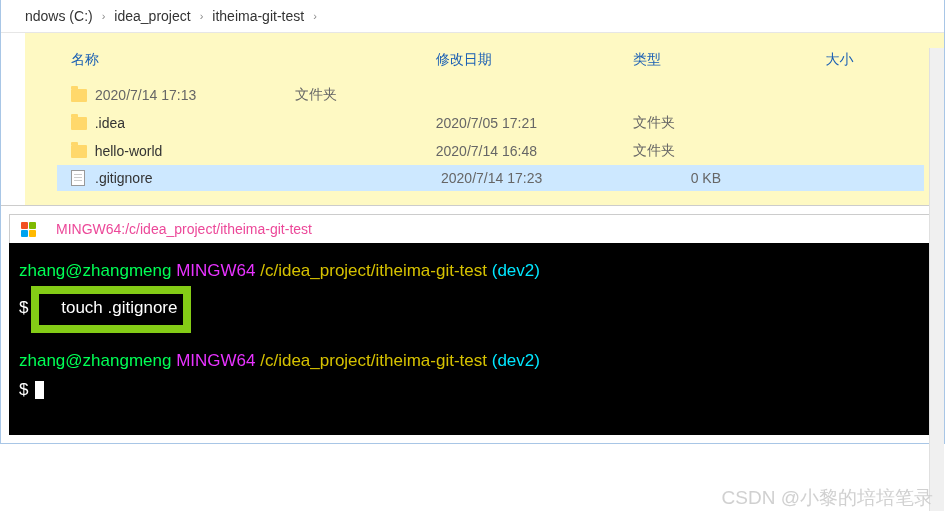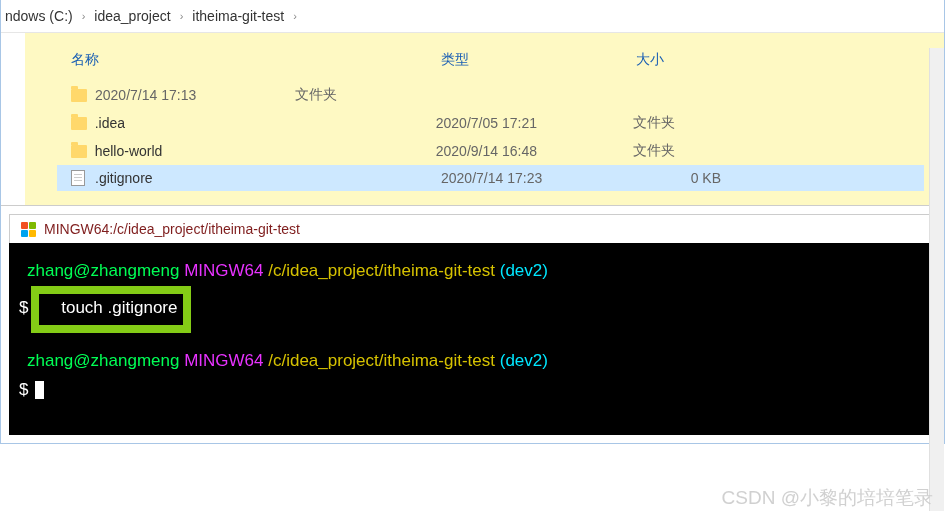--- a/index.html
+++ b/index.html
@@ -1,42 +1,42 @@
 <!DOCTYPE html>
 <html><head>
   <meta charset="utf-8">
   <style>
     * { margin: 0; padding: 0; box-sizing: border-box; font-family: "Segoe UI", "Microsoft YaHei", sans-serif; }
     body { background: #fff; width: 945px; height: 511px; overflow: hidden; position: relative; }
     .window { border: 1px solid #a8c6e6; border-top: none; }
-    .breadcrumb { padding: 8px 4px; font-size: 14px; color: #333; display: flex; align-items: center; gap: 5px; border-bottom: 1px solid #e6e6e6; }
+    .breadcrumb { padding: 8px 24px; font-size: 14px; color: #333; display: flex; align-items: center; gap: 5px; border-bottom: 1px solid #e6e6e6; }
     .breadcrumb .chev { color: #888; font-size: 11px; margin: 0 4px; }
     .explorer { padding: 10px 20px 14px 32px; background: #fef9c3; margin-left: 24px; }
     .col-headers { display: flex; padding: 8px 0 12px 14px; font-size: 14px; color: #1a5fb4; }
     .col-name { width: 370px; }
     .col-date { width: 200px; }
     .col-type { width: 195px; }
     .col-size { width: 100px; text-align: left; }
     .file-row { display: flex; align-items: center; padding: 5px 0 5px 14px; font-size: 14px; color: #333; }
     .file-row.selected { background: #cde8ff; }
     .file-row .icon-cell { width: 24px; display: flex; align-items: center; }
     .file-row .fname { width: 346px; }
     .file-row .fdate { width: 200px; color: #666; }
     .file-row .ftype { width: 195px; color: #666; }
     .file-row .fsize { width: 100px; text-align: right; padding-right: 20px; color: #666; }
     .folder-icon { width: 16px; height: 13px; background: #ffd86b; border-radius: 1px; position: relative; }
     .folder-icon::before { content: ""; position: absolute; top: -3px; left: 0; width: 7px; height: 3px; background: #ffd86b; border-radius: 1px 1px 0 0; }
     .file-icon { width: 14px; height: 16px; background: #fff; border: 1px solid #999; position: relative; }
     .file-icon::after { content: ""; position: absolute; top: 3px; left: 2px; right: 2px; height: 1px; background: #ccc; box-shadow: 0 3px 0 #ccc, 0 6px 0 #ccc; }
     .outer-bottom { padding: 8px; background: #fff; border-top: 1px solid #ccc; }
-    .term-titlebar { background: #fff; padding: 6px 10px; font-size: 14px; color: #7f1d1d; display: flex; align-items: center; gap: 8px; border: 1px solid #ccc; border-bottom: none; }
+    .term-titlebar { background: #fff; padding: 6px 10px; font-size: 14px; color: #ec4899; display: flex; align-items: center; gap: 20px; border: 1px solid #ccc; border-bottom: none; }
     .term-logo { width: 16px; height: 16px; display: inline-flex; flex-wrap: wrap; }
     .term-logo span { width: 7px; height: 7px; margin: 0.5px; border-radius: 1px; }
     .terminal { background: #000; color: #fff; font-family: "Consolas", "Courier New", monospace; font-size: 17px; padding: 14px 10px 30px 10px; line-height: 1.7; min-height: 190px; }
-    .t-user { color: #00ff55; margin-left: 8px; }
+    .t-user { color: #00ff55; }
     .t-host { color: #e833ff; }
     .t-path { color: #d6c200; }
     .t-branch { color: #00e7ff; }
     .t-dollar { color: #fff; }
     .t-cmd { color: #fff; }
     .redbox { border: 8px solid #84cc16; padding: 0 6px 2px 22px; display: inline-block; margin-left: -2px; }
     .cursor { display: inline-block; width: 9px; height: 18px; background: #fff; vertical-align: middle; margin-left: 2px; }
     .watermark { position: absolute; bottom: 0; right: 12px; color: rgba(200,200,200,0.85); font-size: 19px; }
     .scrollbar { position: absolute; right: 1px; top: 48px; bottom: 0; width: 15px; background: #f0f0f0; border-left: 1px solid #e0e0e0; }
   </style>
@@ -49,20 +49,21 @@
       <span class="chev">›</span>
     <span>idea_project</span>
       <span class="chev">›</span>
     <span>itheima-git-test</span>
       <span class="chev">›</span>
   </div>
 
   <div class="explorer">
     <div class="col-headers">
       <div class="col-name">名称</div>
+      <div class="col-date">修改日期</div>
       <div class="col-type">类型</div>
       <div class="col-size">大小</div>
     </div>
     <div id="file-list">
         <div class="file-row">
           <span class="icon-cell">
             <span class="folder-icon"></span>
           </span>
           <span class="fdate">2020/7/14 17:13</span>
           <span class="ftype">文件夹</span>
@@ -75,21 +76,21 @@
           <span class="fname">.idea</span>
           <span class="fdate">2020/7/05 17:21</span>
           <span class="ftype">文件夹</span>
           <span class="fsize"></span>
         </div>
         <div class="file-row">
           <span class="icon-cell">
             <span class="folder-icon"></span>
           </span>
           <span class="fname">hello-world</span>
-          <span class="fdate">2020/9/14 16:48</span>
+          <span class="fdate">2020/7/14 16:48</span>
           <span class="ftype">文件夹</span>
           <span class="fsize"></span>
         </div>
         <div class="file-row selected">
           <span class="icon-cell">
             <span class="file-icon"></span>
           </span>
           <span class="fname">.gitignore</span>
           <span class="fdate">2020/7/14 17:23</span>
           <span class="fsize">0 KB</span>

